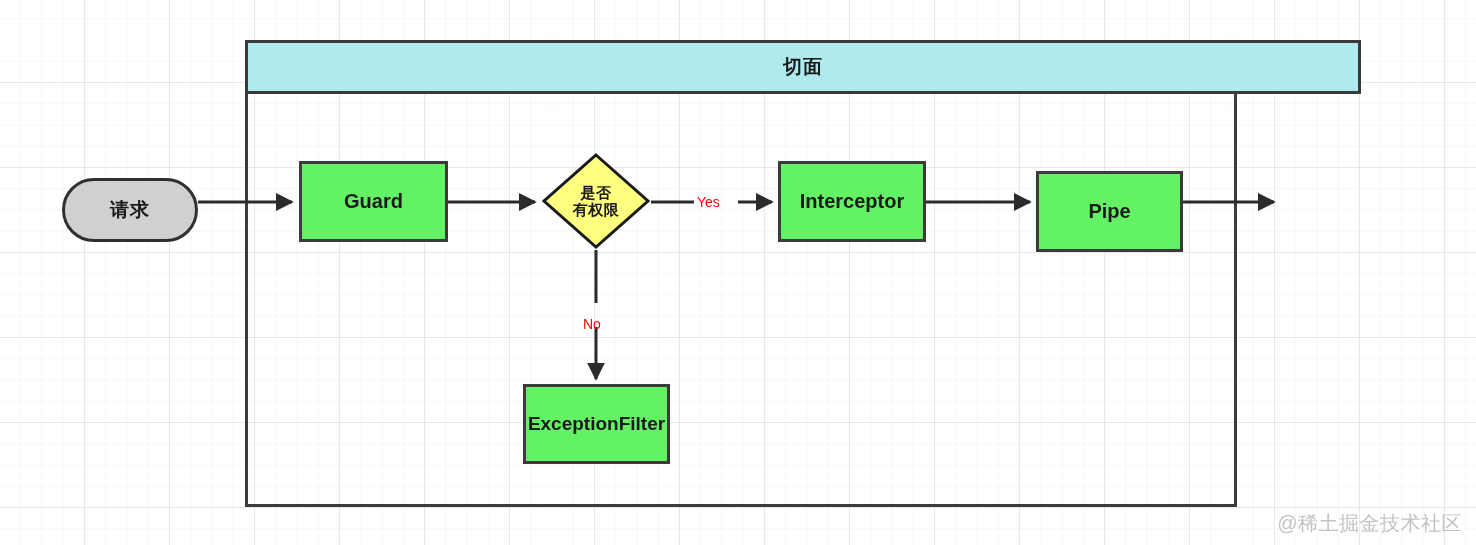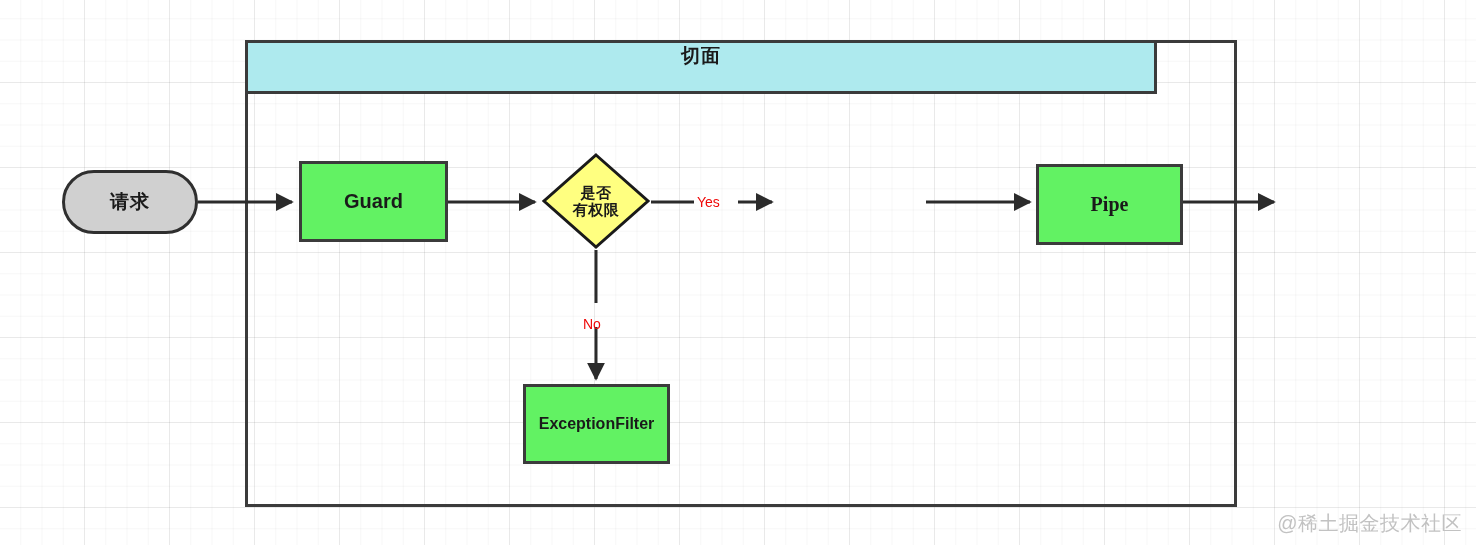--- a/index.html
+++ b/index.html
@@ -31,26 +31,27 @@
     width: 992px;
     height: 467px;
     border: 3px solid #3b3b3b;
     box-sizing: border-box;
     background: transparent;
   }
   .aspect-header {
     position: absolute;
     left: 245px;
     top: 40px;
-    width: 912px;
+    width: 1116px;
     height: 54px;
     box-sizing: border-box;
     border: 3px solid #3b3b3b;
     background: #aeeaee;
     display: flex;
+    align-items: center;
     justify-content: center;
   }
   .aspect-header-label {
     font-size: 19px;
     font-weight: bold;
     color: #1a1a1a;
     letter-spacing: 1px;
   }
 
   
@@ -63,28 +64,29 @@
     text-align: center;
   }
   .node-green {
     background: #62f263;
     border: 3px solid #3b3b3b;
   }
   .node-gray {
     background: #d0d0d0;
     border: 3px solid #2f2f2f;
     border-radius: 32px;
+    margin-top: 8px;
   }
   .node-label {
     font-size: 20px;
     font-weight: bold;
     color: #1a1a1a;
   }
   .node-label.small {
-    font-size: 16px;
+    font-size: 19px;
   }
   .node-label.cjk {
     font-size: 19px;
     letter-spacing: 1px;
   }
 
   
   .diamond-wrap {
     position: absolute;
     left: 541px;
@@ -189,22 +191,25 @@
     <div class="diamond-label">
       <span>是否</span>
       <span>有权限</span>
     </div>
   </div>
 
   <div class="edge-label edge-label-yes">Yes</div>
 
   <div class="edge-label edge-label-no">No</div>
 
-
-  <div class="node node-green" style="left:1036px; top:164px; width:147px; height:81px;font-family:Liberation Serif, serif;">
+  <div class="node node-green" style="left:778px; top:161px; width:148px; height:81px;">
+    <span class="node-label">Interceptor</span>
+  </div>
+
+  <div class="node node-green" style="left:1036px; top:171px; width:147px; height:81px;">
     <span class="node-label">Pipe</span>
   </div>
 
 
   <div class="node node-green" style="left:523px; top:384px; width:147px; height:80px;">
     <span class="node-label small">ExceptionFilter</span>
   </div>
 
   <div class="watermark">@稀土掘金技术社区</div>
 

